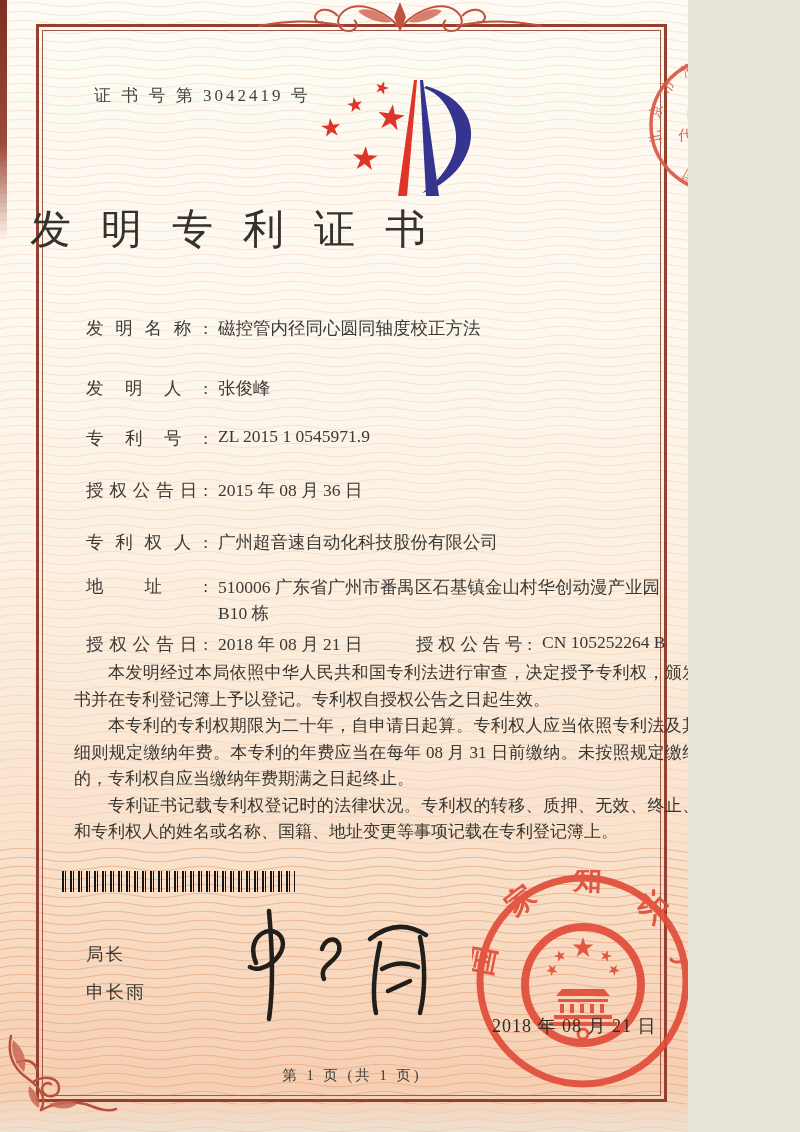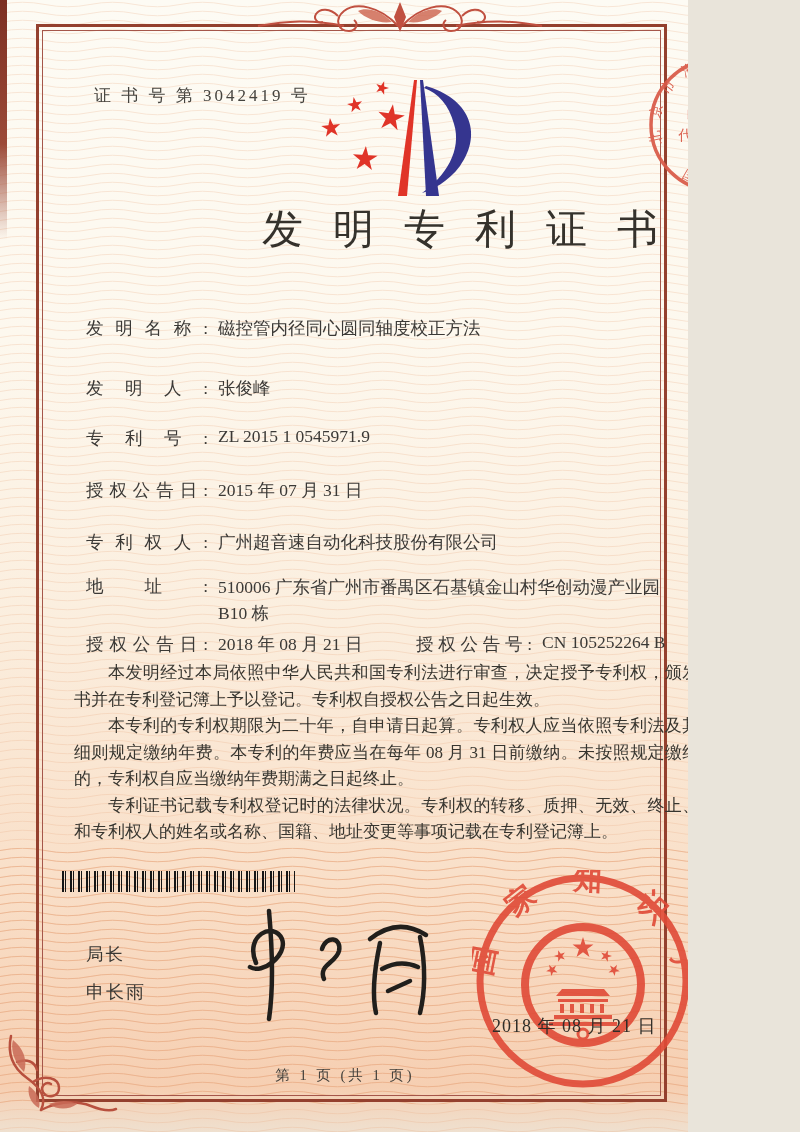--- a/index.html
+++ b/index.html
@@ -10,41 +10,41 @@
   }
   .waves{position:absolute;inset:0;z-index:0;pointer-events:none;}
   .edge-strip{position:absolute;left:0;top:0;width:7px;height:240px;z-index:3;
     background:linear-gradient(180deg,#7c2f22 0%,#9c4a38 60%,rgba(156,74,56,0) 100%);}
   .frame{position:absolute;left:36px;right:21px;top:24px;bottom:30px;
     border:3px solid #94402e;z-index:1;}
   .frame-inner{position:absolute;inset:3px;border:1px solid #a5564a;}
   .cert-no{position:absolute;left:94px;top:84px;font-size:17px;letter-spacing:3px;color:#45433e;z-index:2;}
   .logo{position:absolute;left:298px;top:74px;z-index:2;}
   .stamp{position:absolute;left:642px;top:50px;z-index:2;opacity:.93;}
-  .title{position:absolute;left:0;top:202px;width:100%;text-align:right;
+  .title{position:absolute;left:0;top:202px;width:100%;text-align:left;
     font-size:41px;font-weight:500;color:#35322c;letter-spacing:30px;text-indent:30px;z-index:2;}
   .fields{position:absolute;left:86px;top:0;width:670px;z-index:2;color:#3b3936;font-size:17.5px;}
   .frow{position:absolute;left:0;white-space:nowrap;}
   .flabel{display:inline-block;width:122px;text-align:justify;text-align-last:justify;vertical-align:top;}
   .fgap{display:inline-block;width:10px;}
   .fvalue{vertical-align:top;}
   .fvalue-block{display:inline-block;width:452px;white-space:normal;line-height:26px;vertical-align:top;}
   .frow2{position:absolute;left:330px;top:0;white-space:nowrap;}
   .flabel2{display:inline-block;width:116px;text-align:justify;text-align-last:justify;}
   .paras{position:absolute;left:74px;top:660px;width:660px;z-index:2;color:#37352f;
     font-size:17px;line-height:1.56;text-align:justify;}
   .paras p{margin:0;text-indent:2em;}
   .barcode{position:absolute;left:62px;top:871px;width:233px;height:21px;z-index:2;
     background:repeating-linear-gradient(90deg,#161616 0px,#161616 2px,rgba(0,0,0,0) 2px,rgba(0,0,0,0) 3.5px,#161616 3.5px,#161616 4.2px,rgba(0,0,0,0) 4.2px,rgba(0,0,0,0) 8px);}
   .director-title{position:absolute;left:86px;top:942px;font-size:17.5px;color:#3a3834;z-index:2;letter-spacing:2px;}
   .director-name{position:absolute;left:86px;top:980px;font-size:18px;color:#3a3834;z-index:2;letter-spacing:2px;}
   .signature{position:absolute;left:222px;top:905px;z-index:2;}
   .seal{position:absolute;left:472px;top:870px;z-index:2;opacity:.9;}
   .seal-date{position:absolute;left:492px;top:1014px;font-size:18px;letter-spacing:1px;color:#2f2d28;z-index:4;}
-  .footer{position:absolute;left:1px;top:1066px;width:100%;text-align:center;
+  .footer{position:absolute;left:8px;top:1066px;width:100%;text-align:center;
     font-size:14.5px;letter-spacing:3px;color:#413f3a;z-index:2;}
   .ornament-top{position:absolute;left:256px;top:-4px;z-index:3;}
   .ornament-corner{position:absolute;left:3px;top:1034px;z-index:3;}
 </style>
 </head>
 <body>
 
 <div class="page">
 
   <svg width="0" height="0" style="position:absolute" aria-hidden="true">
@@ -119,21 +119,21 @@
     <div class="frow" style="top:316px">
       <span class="flabel">发明名称:</span><span class="fgap"></span><span class="fvalue">磁控管内径同心圆同轴度校正方法</span>
     </div>
     <div class="frow" style="top:376px">
       <span class="flabel">发明人:</span><span class="fgap"></span><span class="fvalue">张俊峰</span>
     </div>
     <div class="frow" style="top:426px">
       <span class="flabel">专利号:</span><span class="fgap"></span><span class="fvalue">ZL 2015 1 0545971.9</span>
     </div>
     <div class="frow" style="top:478px">
-      <span class="flabel">授权公告日:</span><span class="fgap"></span><span class="fvalue">2015 年 07 月 31 日</span>
+      <span class="flabel">授权公告日:</span><span class="fgap"></span><span class="fvalue">2015 年 08 月 36 日</span>
     </div>
     <div class="frow" style="top:530px">
       <span class="flabel">专利权人:</span><span class="fgap"></span><span class="fvalue">广州超音速自动化科技股份有限公司</span>
     </div>
     <div class="frow" style="top:574px">
       <span class="flabel">地址:</span><span class="fgap"></span><span class="fvalue-block">510006 广东省广州市番禺区石基镇金山村华创动漫产业园 B10 栋</span>
     </div>
     <div class="frow" style="top:632px;width:670px">
       <span class="flabel">授权公告日:</span><span class="fgap"></span><span class="fvalue">2018 年 08 月 21 日</span>
       <span class="frow2">

